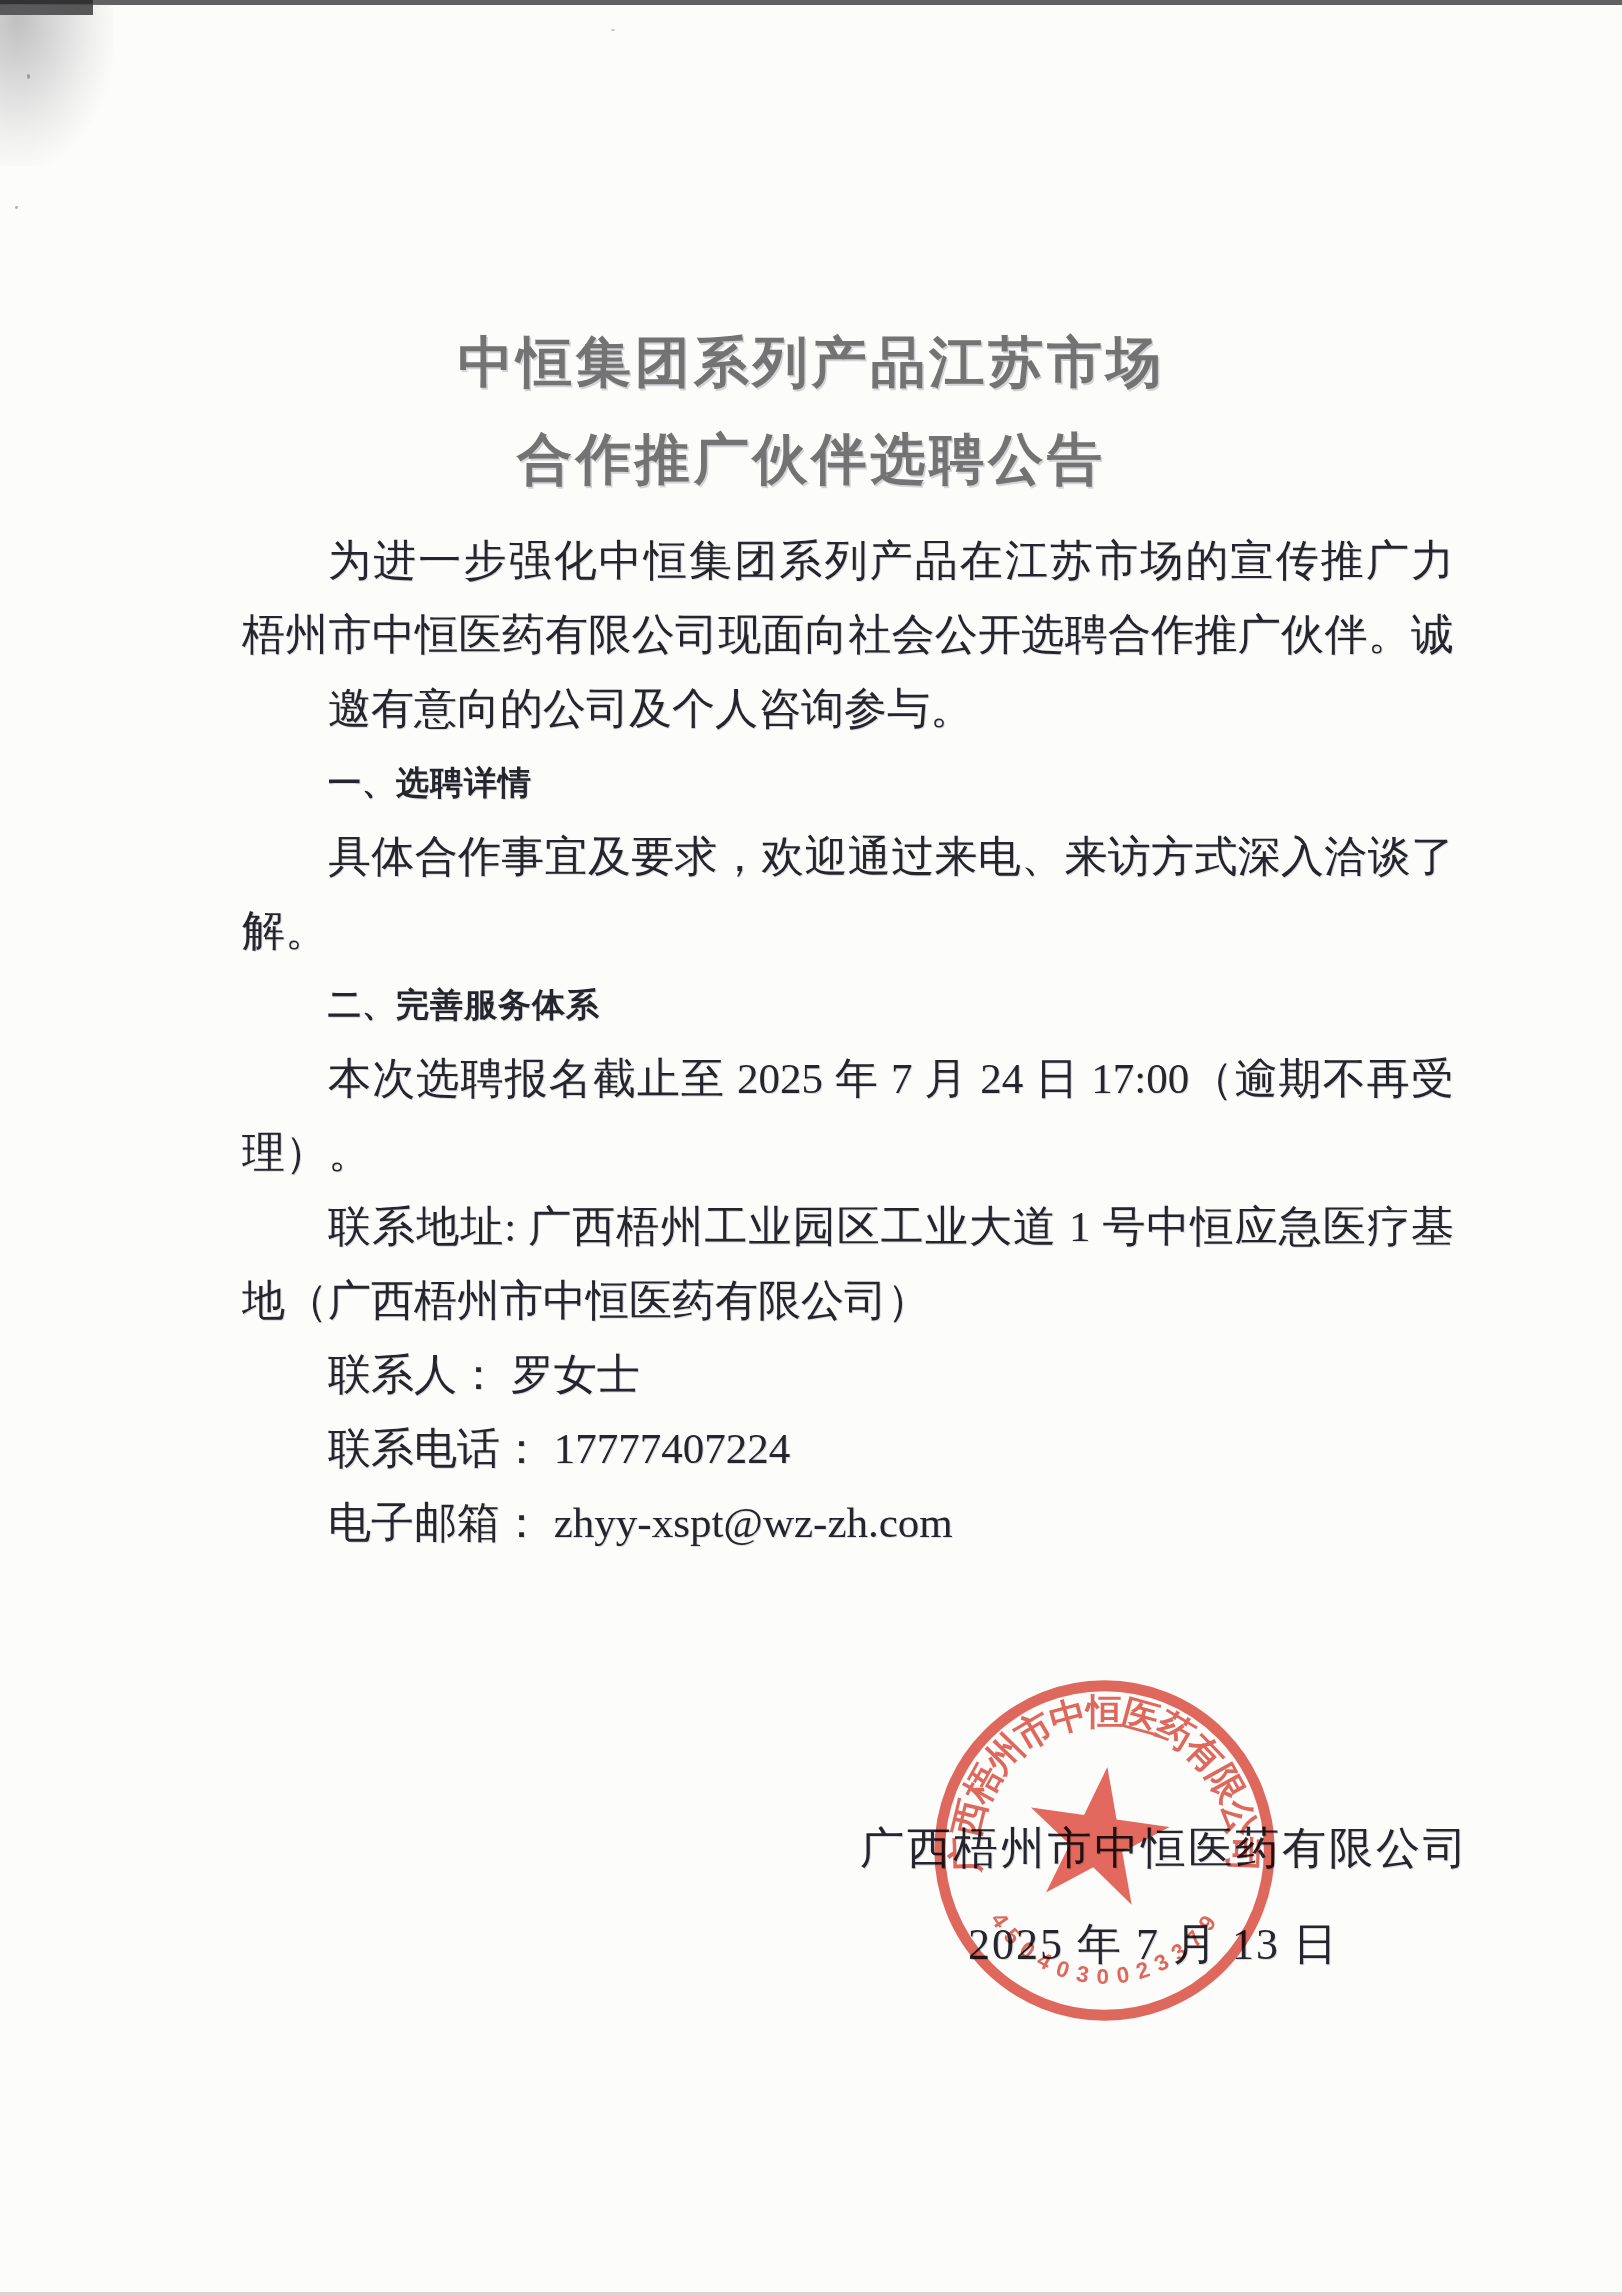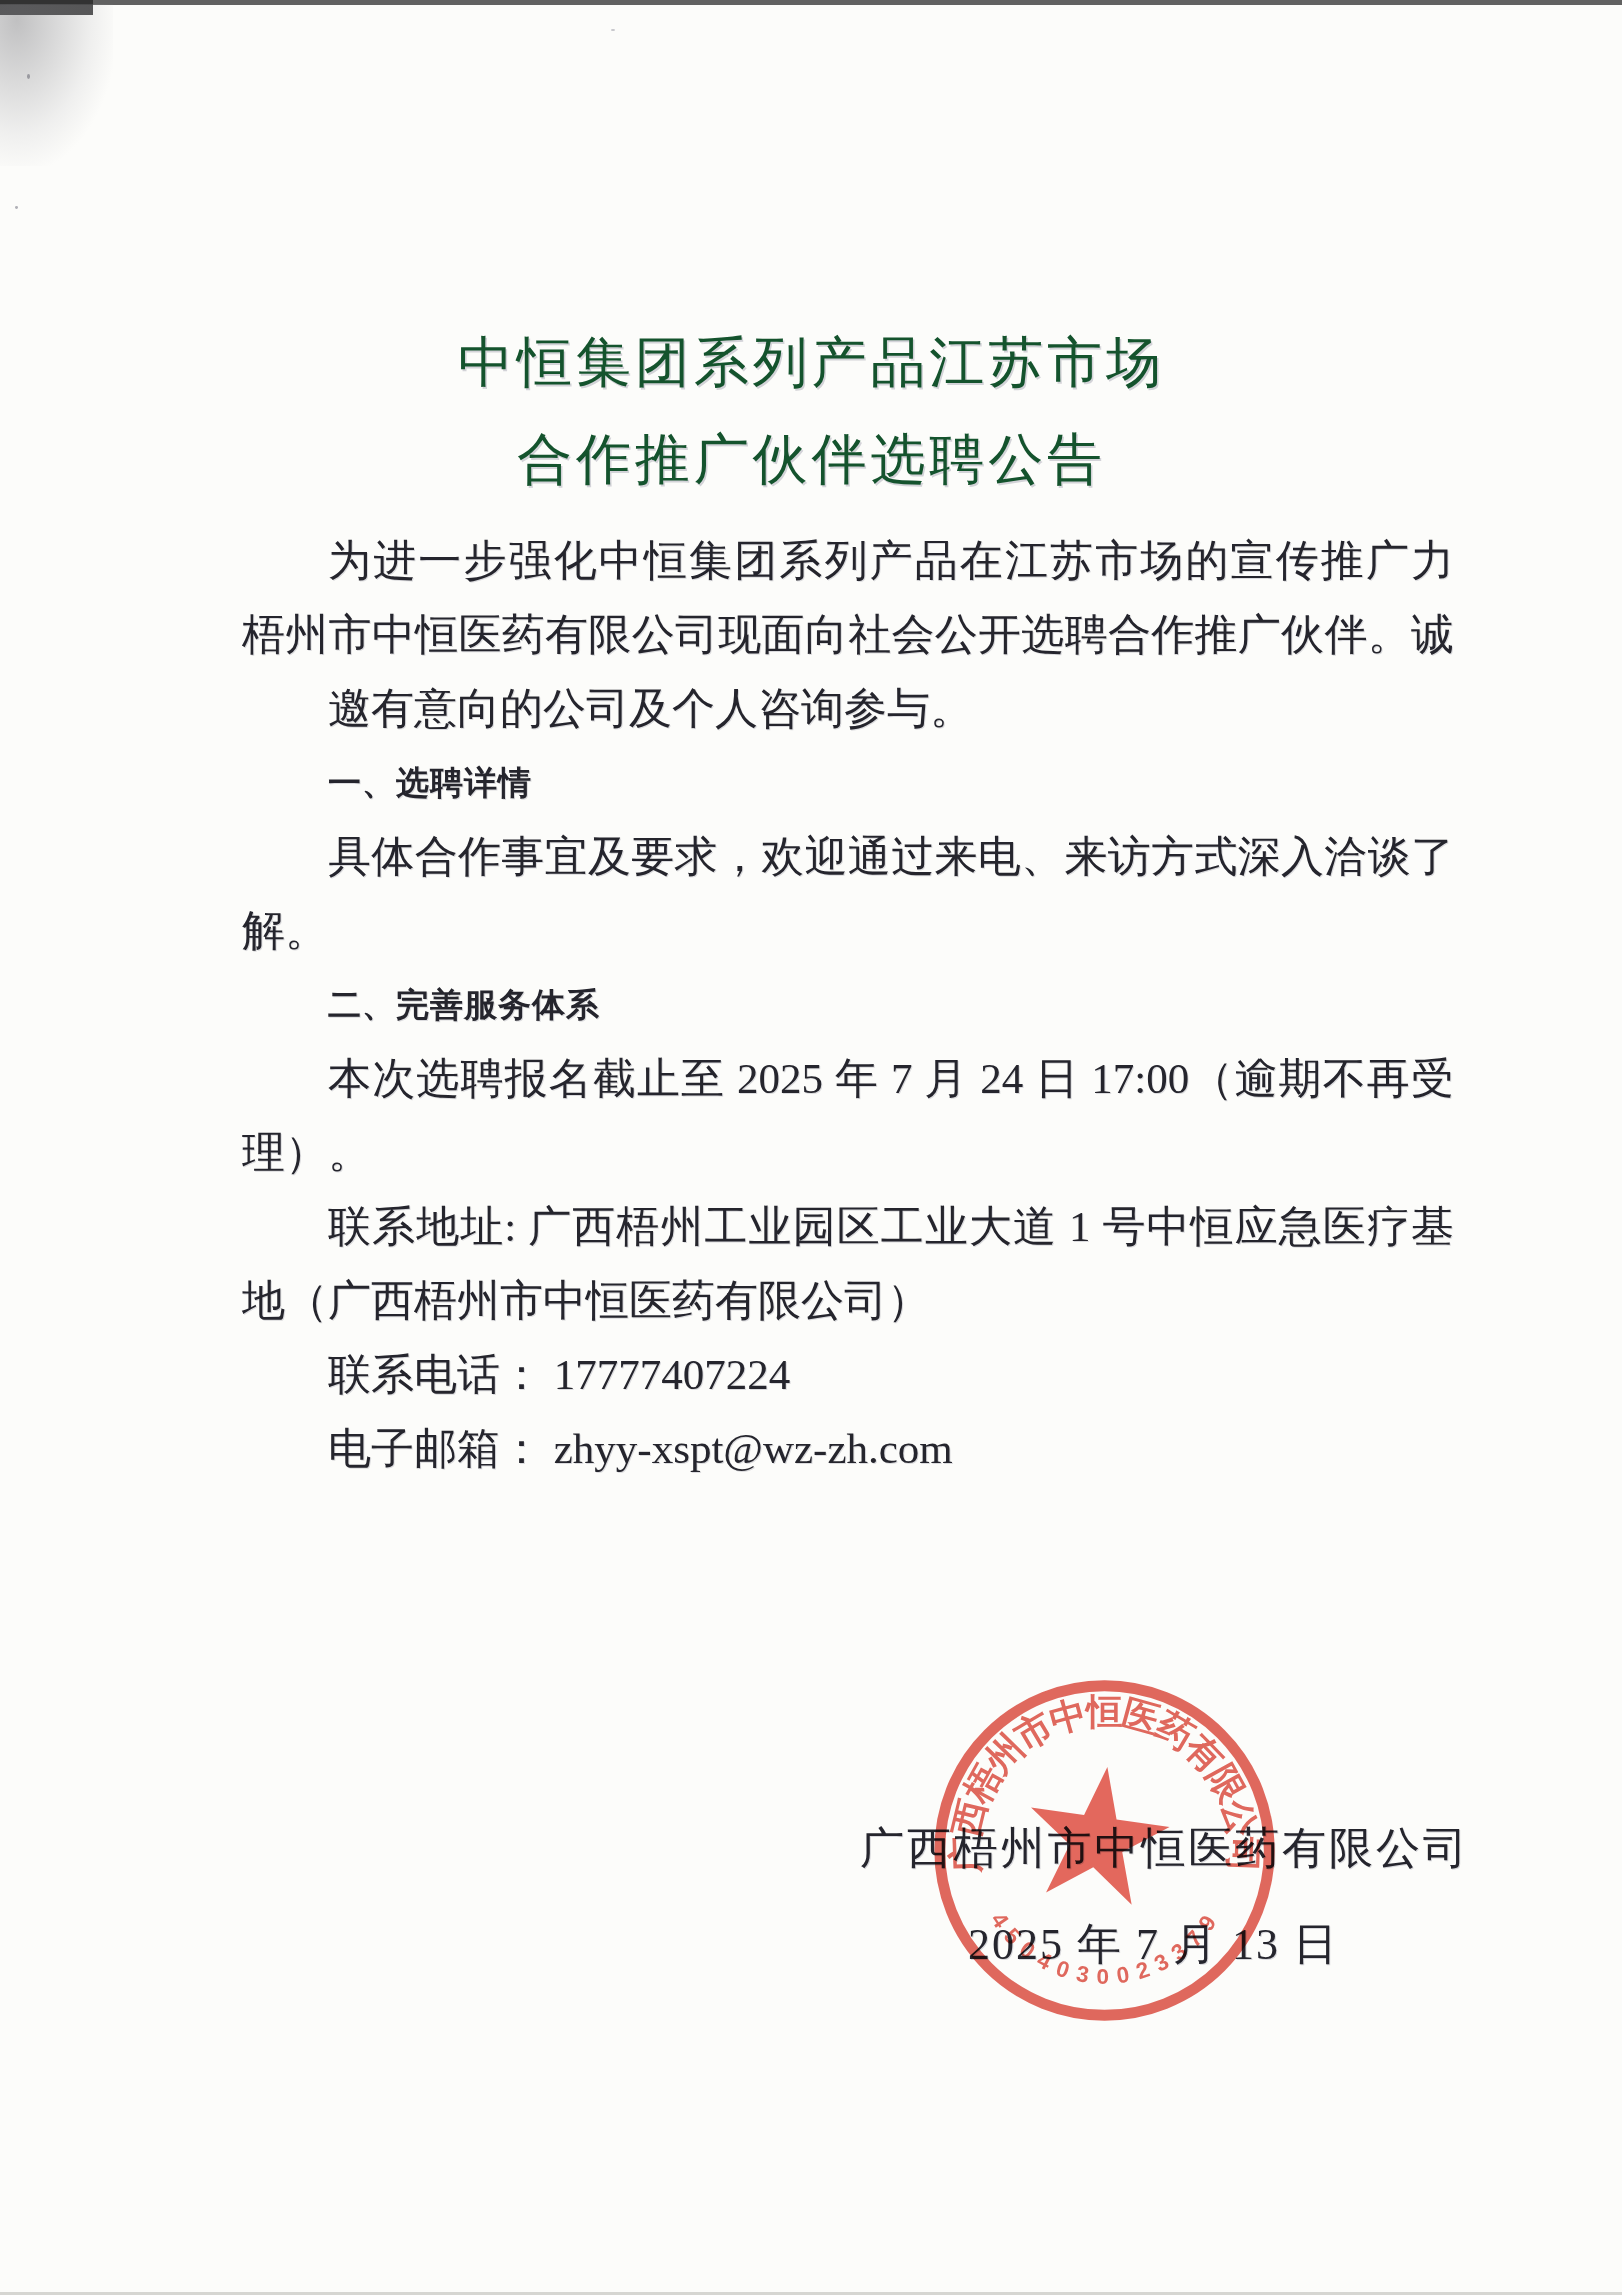--- a/index.html
+++ b/index.html
@@ -16,23 +16,23 @@
   .scan-top-corner{position:absolute;top:0;left:0;width:93px;height:14.7px;background:#2e2e2e;opacity:.9;}
   .scan-smudge{position:absolute;top:3.9px;left:0;width:113px;height:162px;
     background:radial-gradient(ellipse at 15% 10%,rgba(120,120,125,.45),rgba(180,180,185,.18) 55%,rgba(255,255,255,0) 75%);}
   .scan-speck1{position:absolute;top:74px;left:27px;width:3.4px;height:4.9px;background:#9a9aa0;border-radius:50%;}
   .scan-speck2{position:absolute;top:206px;left:14.7px;width:2.9px;height:2.9px;background:#b0b0b6;border-radius:50%;}
   .scan-speck3{position:absolute;top:28.5px;left:611px;width:3.9px;height:2.9px;background:#c9c9cd;border-radius:50%;}
   .scan-bottom-band{position:absolute;bottom:0;left:0;width:100%;height:3.4px;background:#d6d6d2;}
   
   .title{
     position:absolute;top:314px;left:0;width:100%;
-    text-align:center;font-weight:normal;
+    text-align:center;font-weight:bold;
     font-size:55px;line-height:97px;letter-spacing:3.9px;
-    color:#14532d;
+    color:#737373;
     text-shadow:1.5px 1.5px 0 rgba(70,70,95,.22);
   }
   
   .content{
     position:absolute;left:242px;top:524px;width:1212px;
   }
   .line{
     height:74px;line-height:74px;font-size:43px;
     white-space:nowrap;
     text-shadow:1px 1px 0 rgba(70,70,95,.18);
@@ -84,20 +84,21 @@
     <div class="line j">梧州市中恒医药有限公司现面向社会公开选聘合作推广伙伴。诚</div>
     <div class="line ind">邀有意向的公司及个人咨询参与。</div>
     <div class="line hd ind">一、选聘详情</div>
     <div class="line j ind">具体合作事宜及要求，欢迎通过来电、来访方式深入洽谈了</div>
     <div class="line">解。</div>
     <div class="line hd ind">二、完善服务体系</div>
     <div class="line j ind">本次选聘报名截止至 2025 年 7 月 24 日 17:00（逾期不再受</div>
     <div class="line">理）。</div>
     <div class="line j ind">联系地址: 广西梧州工业园区工业大道 1 号中恒应急医疗基</div>
     <div class="line">地（广西梧州市中恒医药有限公司）</div>
+    <div class="line ind">联系人： 罗女士</div>
     <div class="line ind">联系电话： 17777407224</div>
     <div class="line ind">电子邮箱： zhyy-xspt@wz-zh.com</div>
   </div>
 
   <div class="sig-company">广西梧州市中恒医药有限公司</div>
   <div class="sig-date">2025 年 7 月 13 日</div>
 
   <svg class="seal" viewBox="0 0 720 720">
     <circle cx="360" cy="360" r="336" fill="none" stroke="#dd4f43" stroke-width="22" opacity="0.85"></circle>
     <path id="sealArcTop" d="M113.3,435.4 A258,258 0 1 1 606.7,435.4" fill="none"></path>

